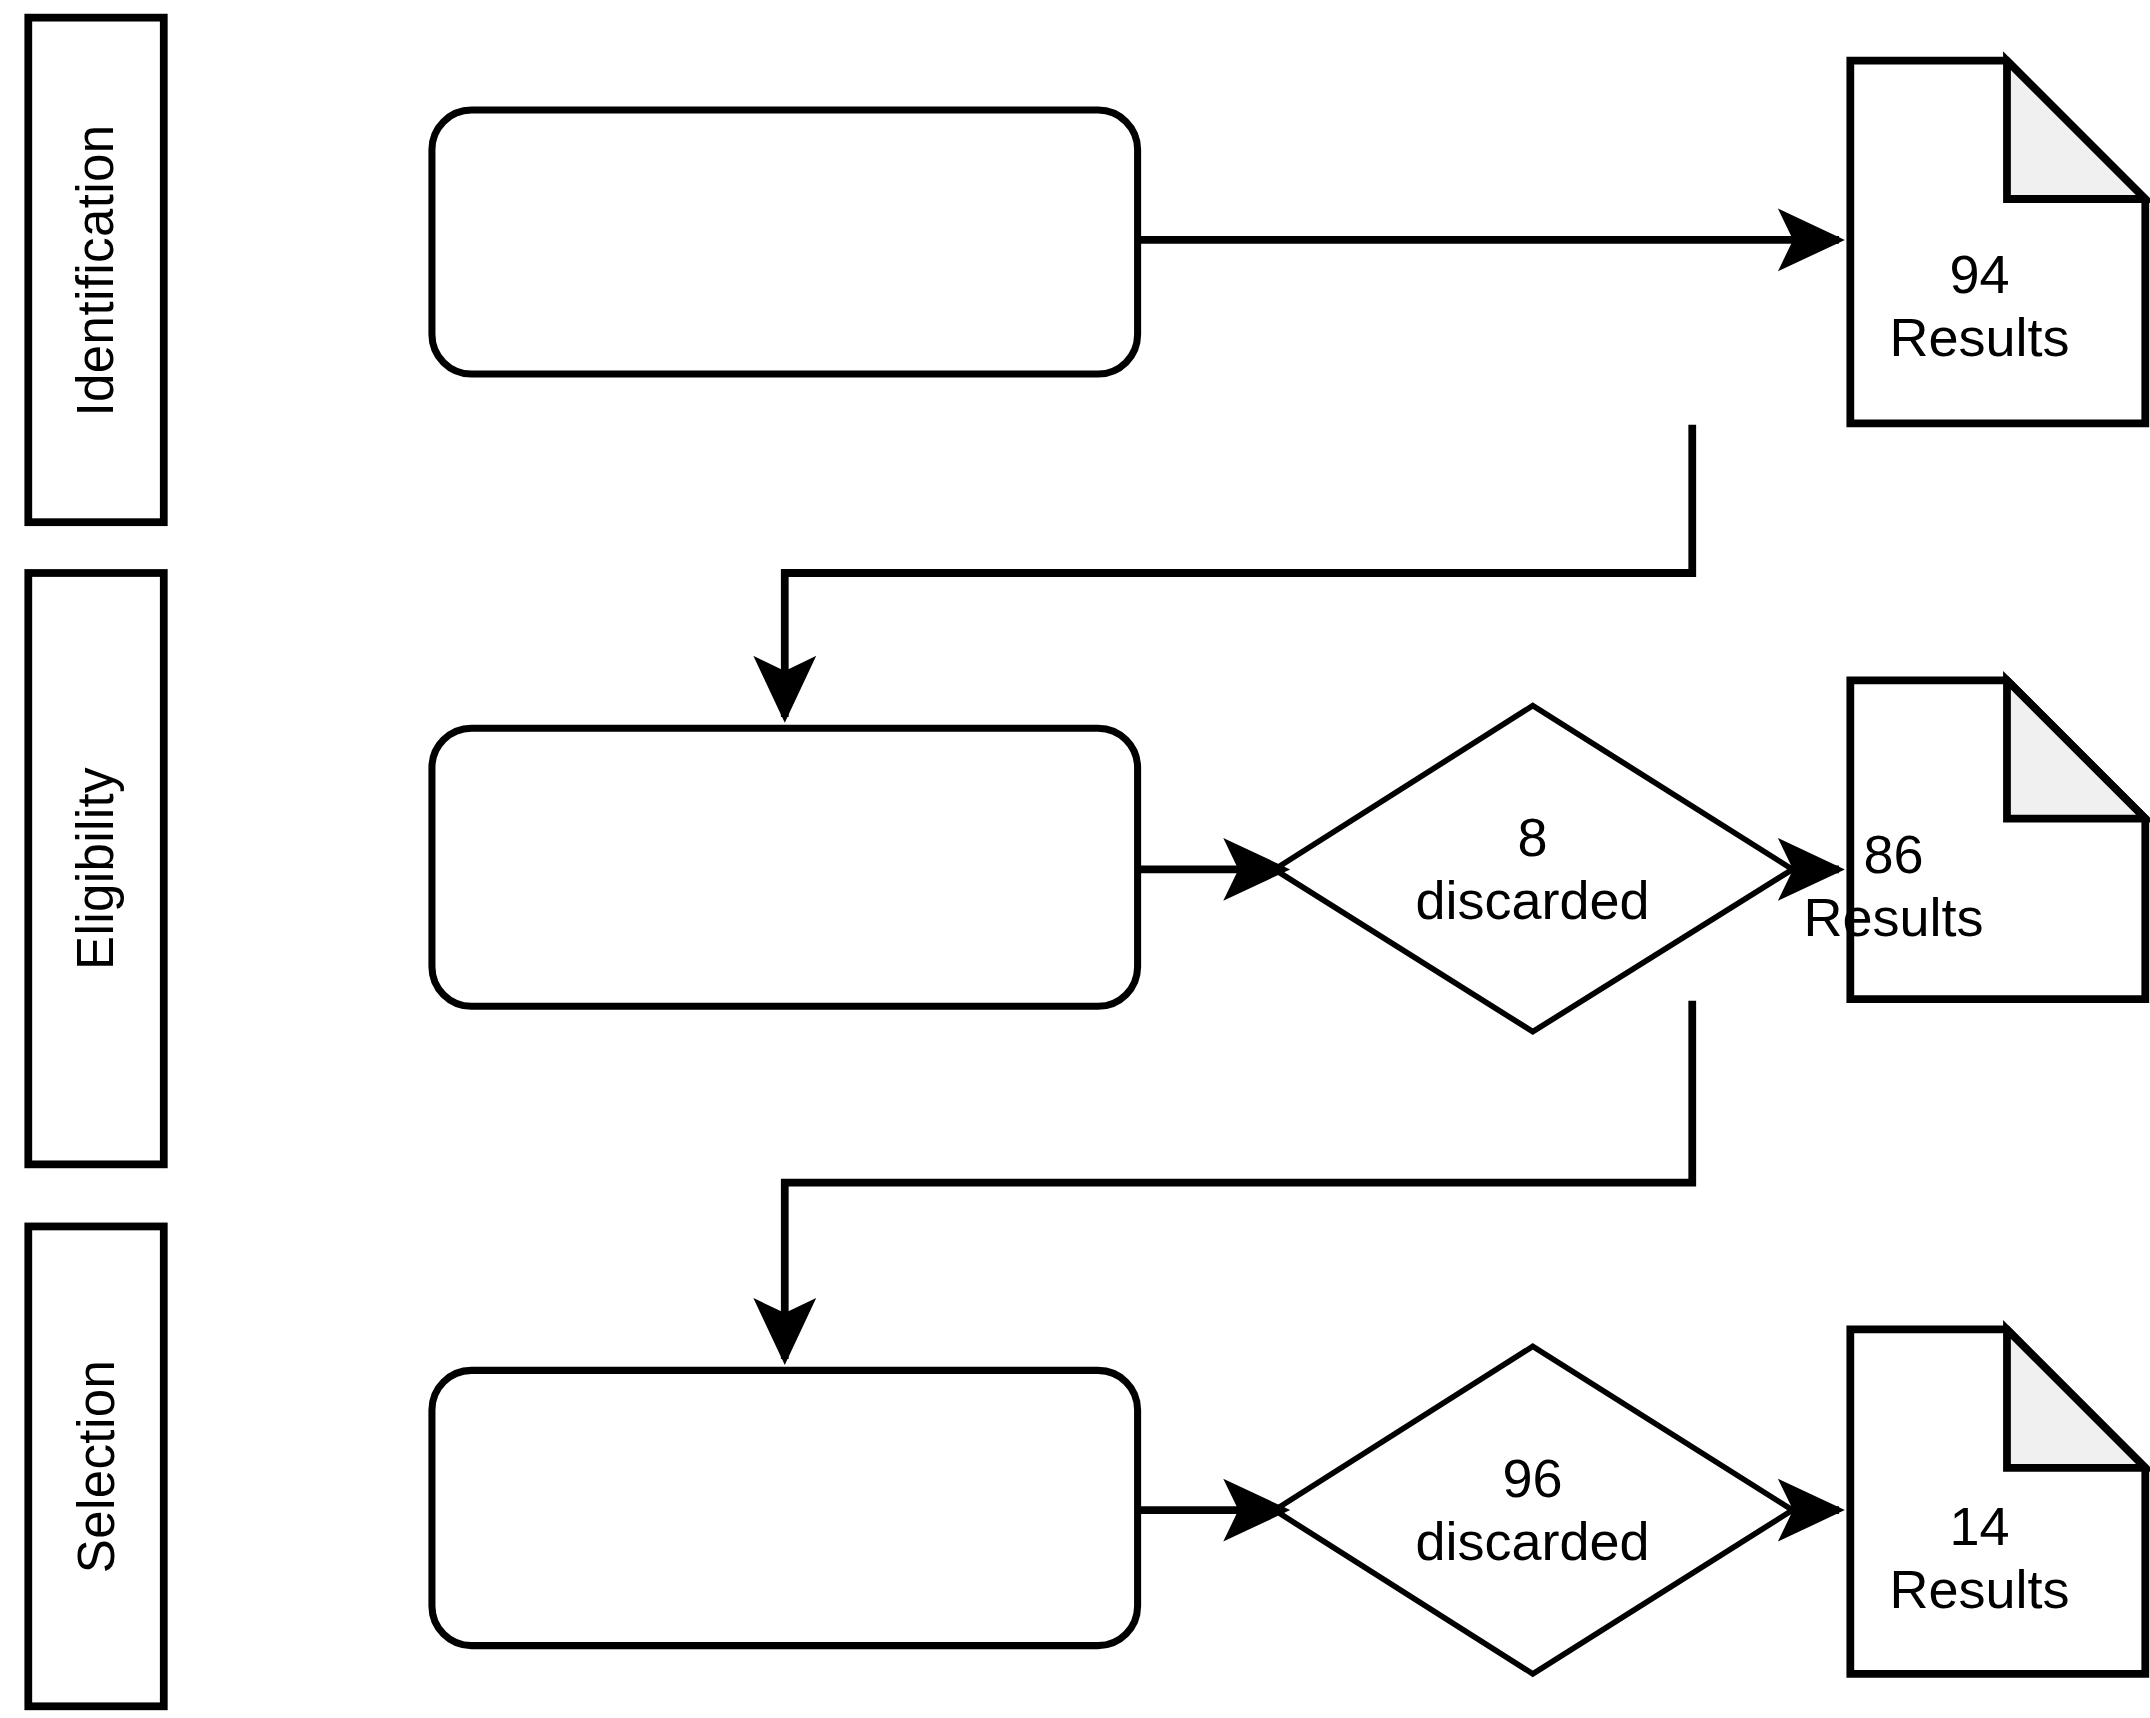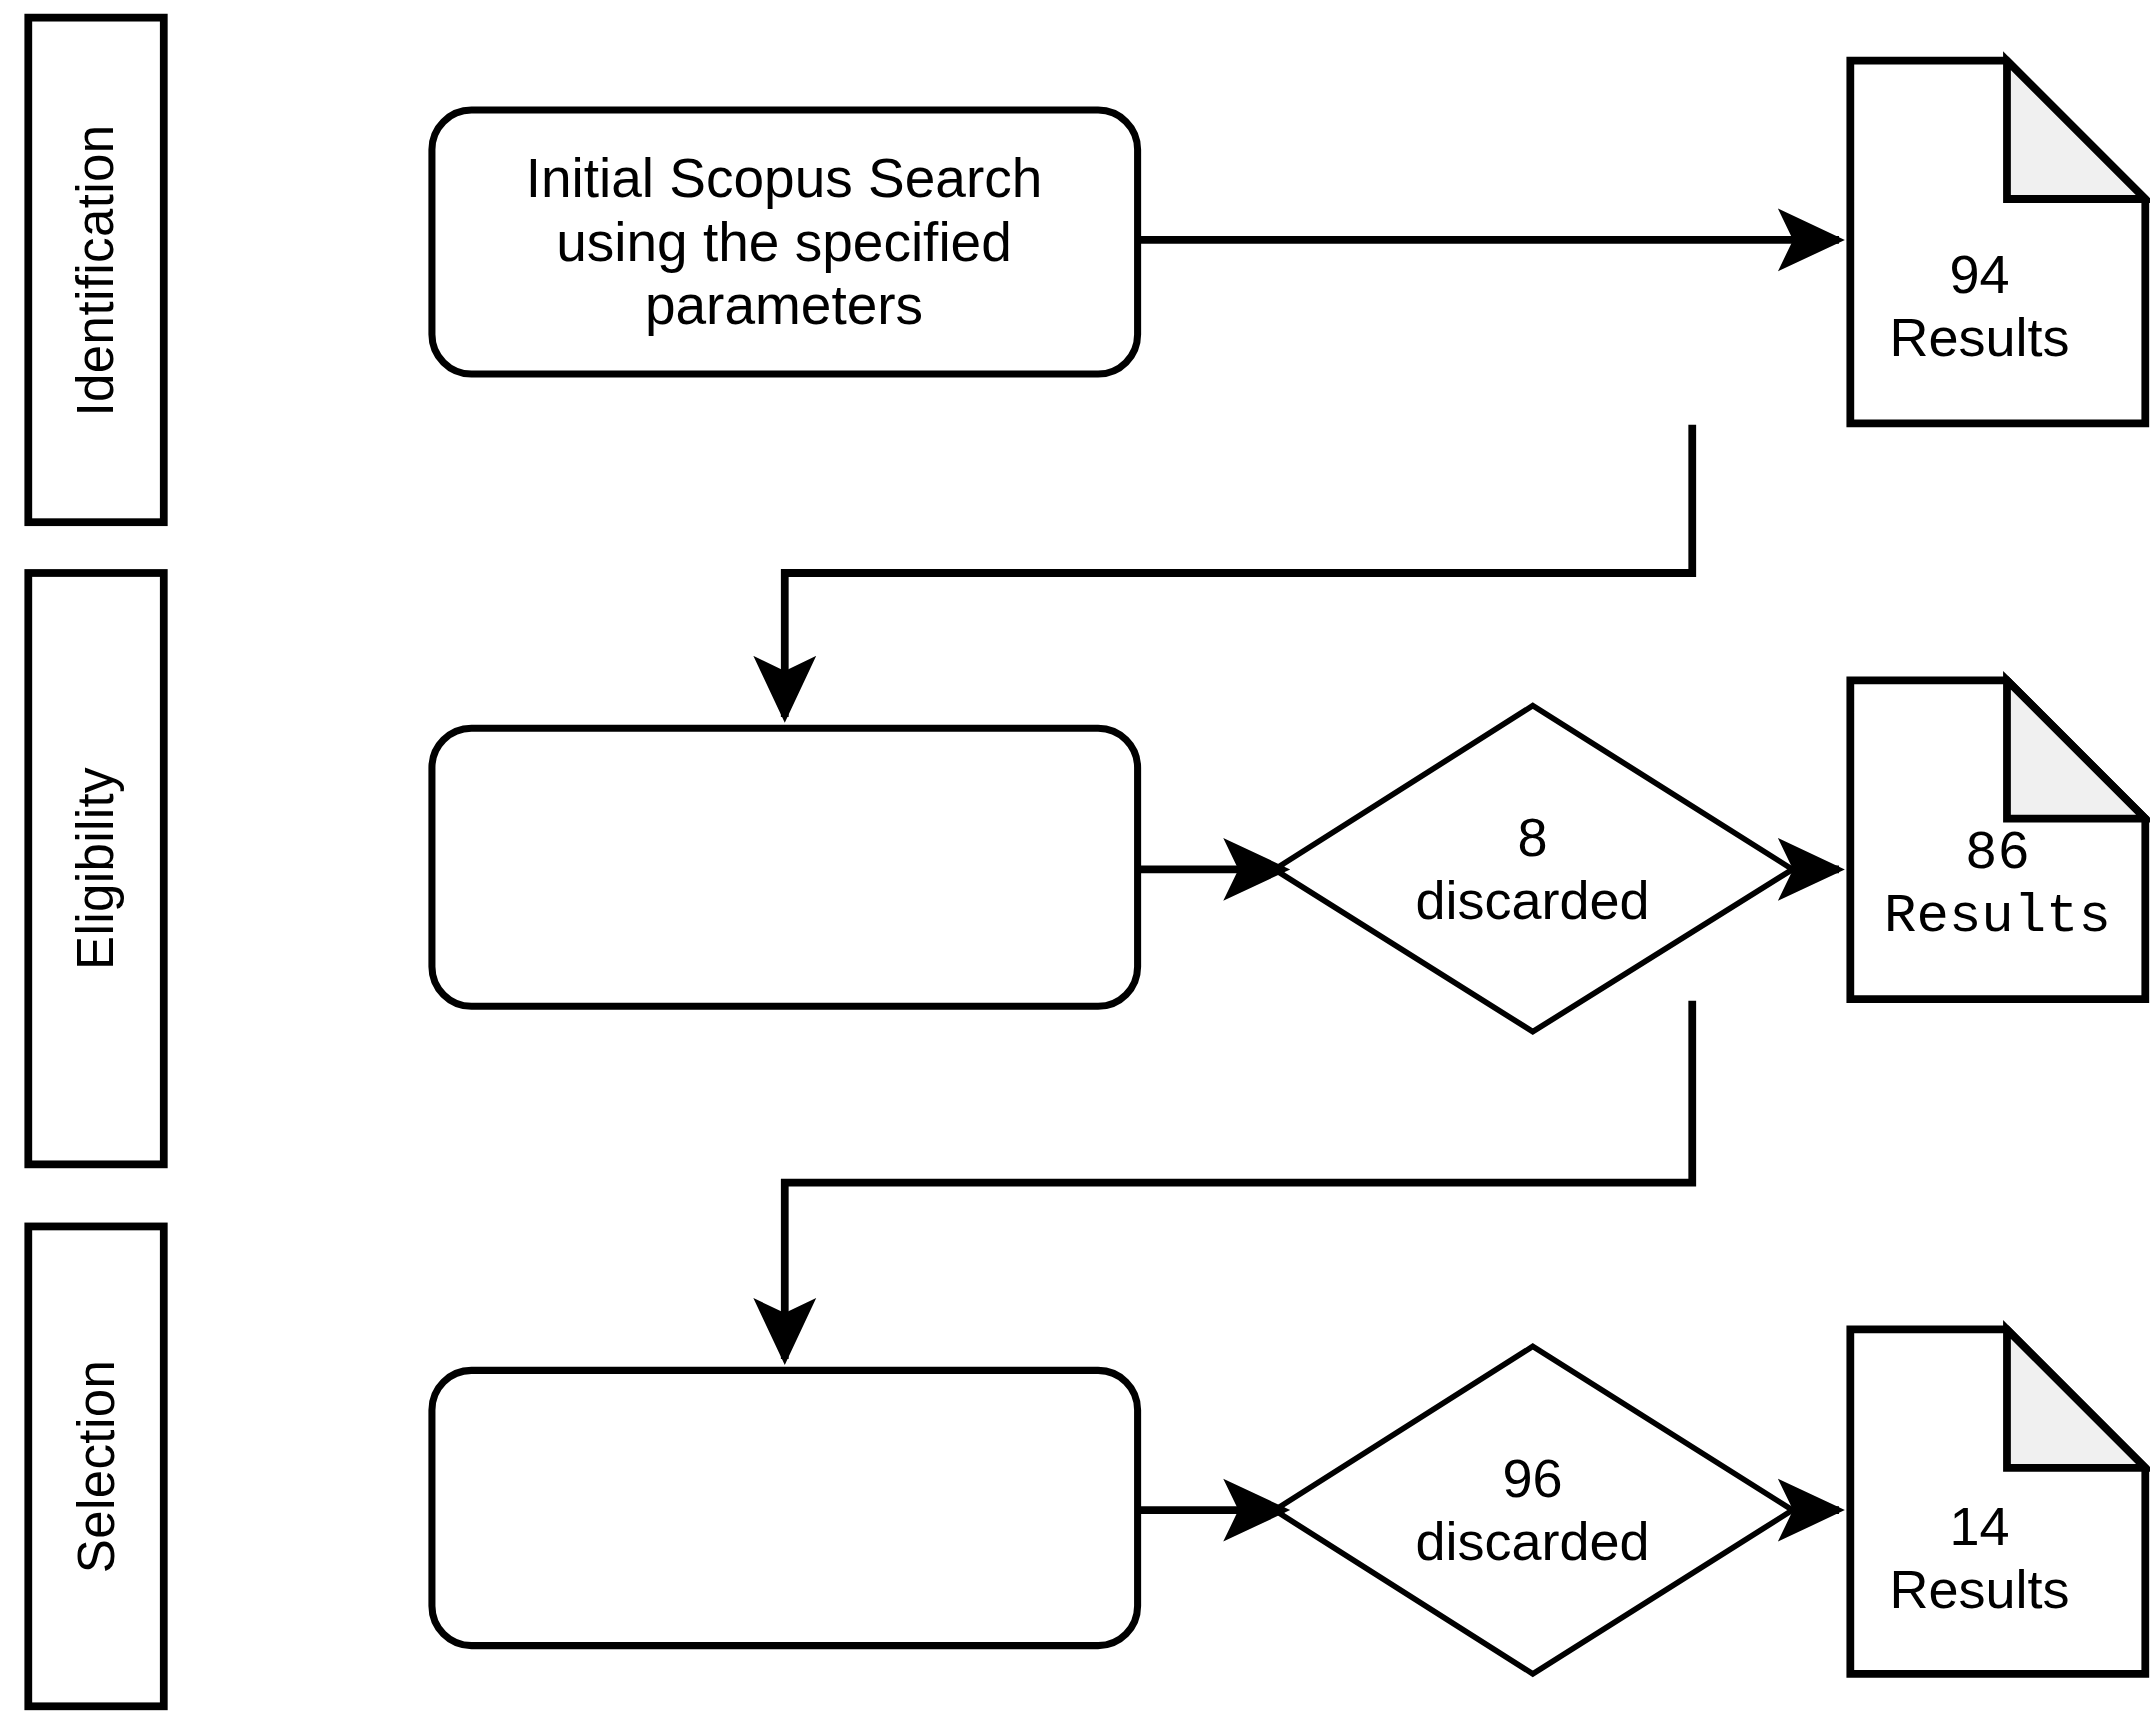--- a/index.html
+++ b/index.html
@@ -91,30 +91,27 @@
 
     <line x1="1612" y1="2140" x2="1820" y2="2140" stroke="#000000" stroke-width="11" marker-end="url(#arrowBig)"></line>
 
     <line x1="2540" y1="2140" x2="2606" y2="2140" stroke="#000000" stroke-width="11" marker-end="url(#arrowBig)"></line>
   </svg>
 
   <div class="phase-label" style="left:-157px; top:247px; width:505px; height:47px;">Identification</div>
   <div class="phase-label" style="left:-200px; top:845px; width:591px; height:47px;">Eligibility</div>
   <div class="phase-label" style="left:-144px; top:1443px; width:480px; height:47px;">Selection</div>
 
-  <div class="node-text proc-text" style="left:437px; top:116px; width:694px; height:253px;">Initial Scopus Search
-using the specified
-parameters</div>
 
   <div class="node-text dia-text" style="left:1321px; top:756px; width:423px; height:226px;">8
 discarded</div>
   <div class="node-text dia-text" style="left:1321px; top:1397px; width:423px; height:226px;">96
 discarded</div>
 
   <div class="node-text doc-text" style="left:1856px; top:191px; width:247px; height:230px;">94
 Results</div>
-  <div class="node-text doc-text" style="left:1852px; top:776px; width:291px; height:220px;font-family:Liberation Mono, monospace;">86
+  <div class="node-text doc-text" style="left:1748px; top:776px; width:291px; height:220px;">86
 Results</div>
   <div class="node-text doc-text" style="left:1856px; top:1445px; width:247px; height:226px;">14
 Results</div>
 
 </div>
 
 
 </body></html>

